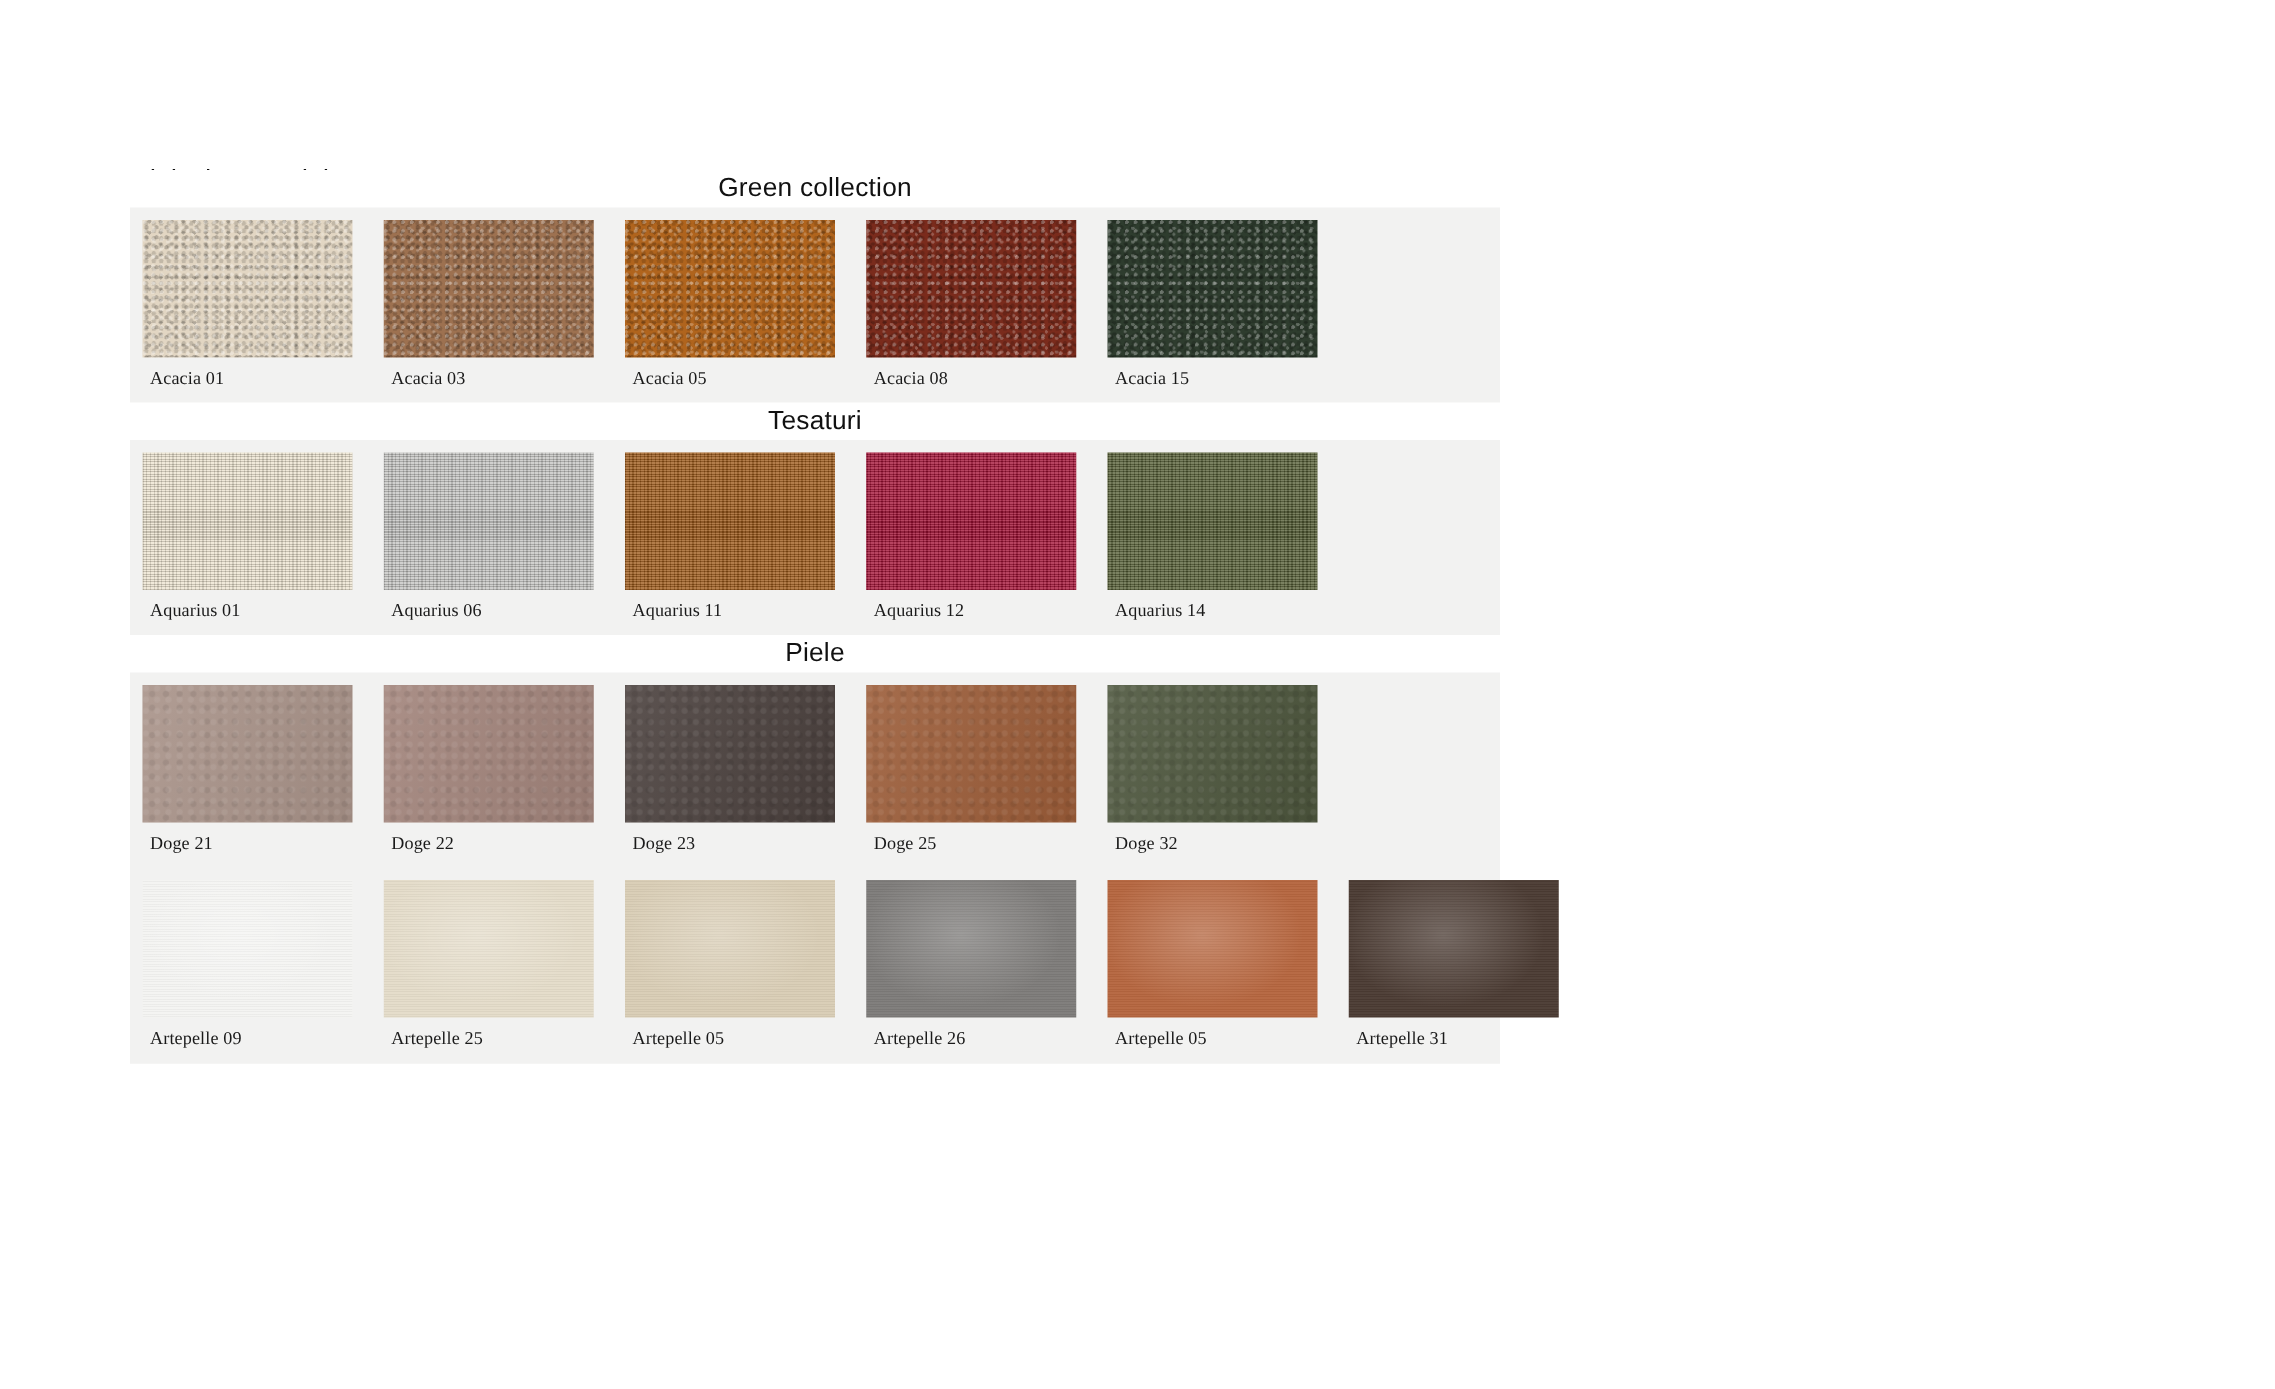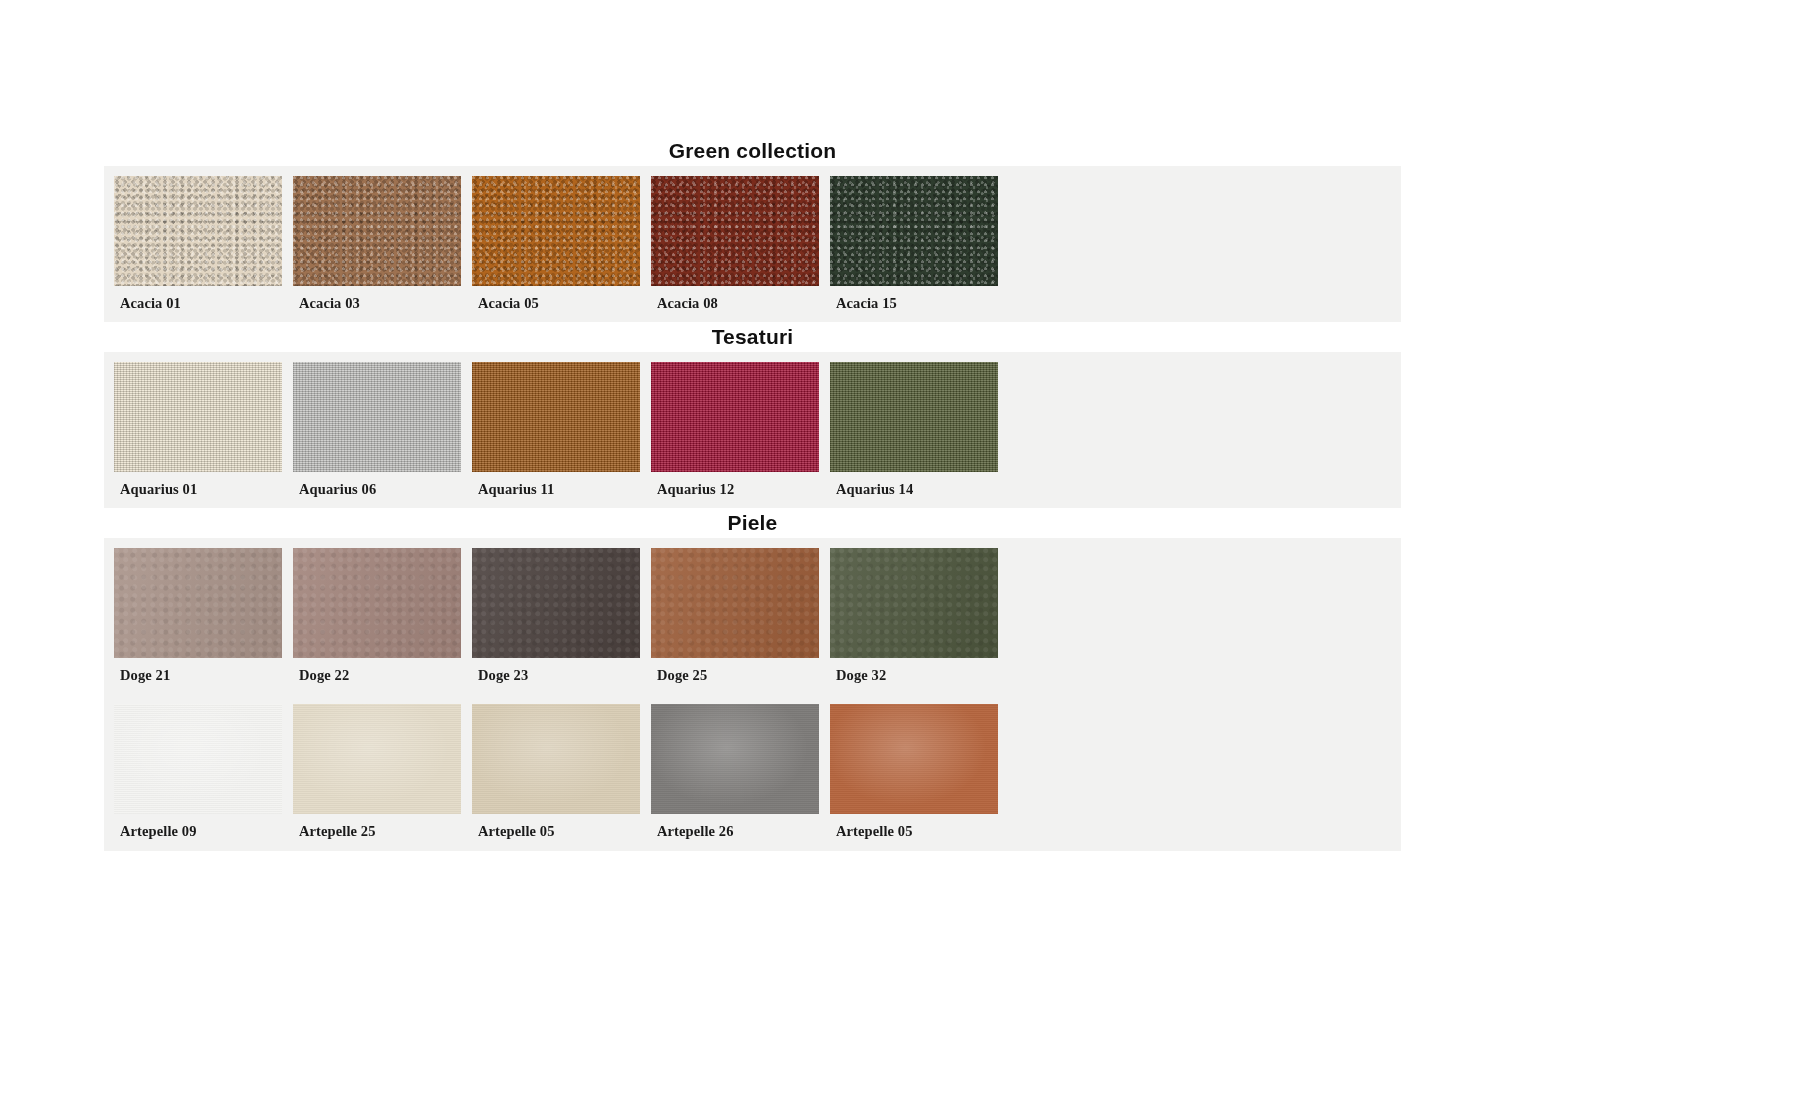--- a/index.html
+++ b/index.html
@@ -16,41 +16,40 @@
     left:107px; top:132px;
     font-size:21px;
     color:#111111;
     letter-spacing:.2px;
     white-space:nowrap;
   }
 
   .section{
     position:absolute;
     left:104px;
-    width:1297px;
-    font-weight:bold;
+    width:1096px;
   }
   .section-header{
     text-align:center;
     font-size:21px;
     color:#111111;
     height:30px;
     line-height:30px;
     letter-spacing:.2px;
     background:#ffffff;
   }
 
   .strip{
     background:#f2f2f1;
     padding:10px 10px 0 10px;
     box-sizing:border-box;
   }
   .swatch-row{
     display:flex;
-    gap:11px;
+    gap:25px;
   }
   .cell{
     width:168px;
   }
   .swatch{
     width:168px;
     height:110px;
     position:relative;
     overflow:hidden;
     background-color:#ccc;
@@ -247,18 +246,24 @@
                 <div class="tex tex-faux"></div>
               </div>
               <div class="caption">Artepelle 26</div>
             </div>
             <div class="cell">
               <div class="swatch" style="background-color: rgb(181, 102, 63);">
                 <div class="tex tex-faux"></div>
               </div>
               <div class="caption">Artepelle 05</div>
             </div>
+            <div class="cell">
+              <div class="swatch" style="background-color: rgb(75, 59, 51);">
+                <div class="tex tex-faux"></div>
+              </div>
+              <div class="caption">Artepelle 31</div>
+            </div>
           </div>
         </div>
       </div>
     </div>
 
 </div>
 
 </body></html>

